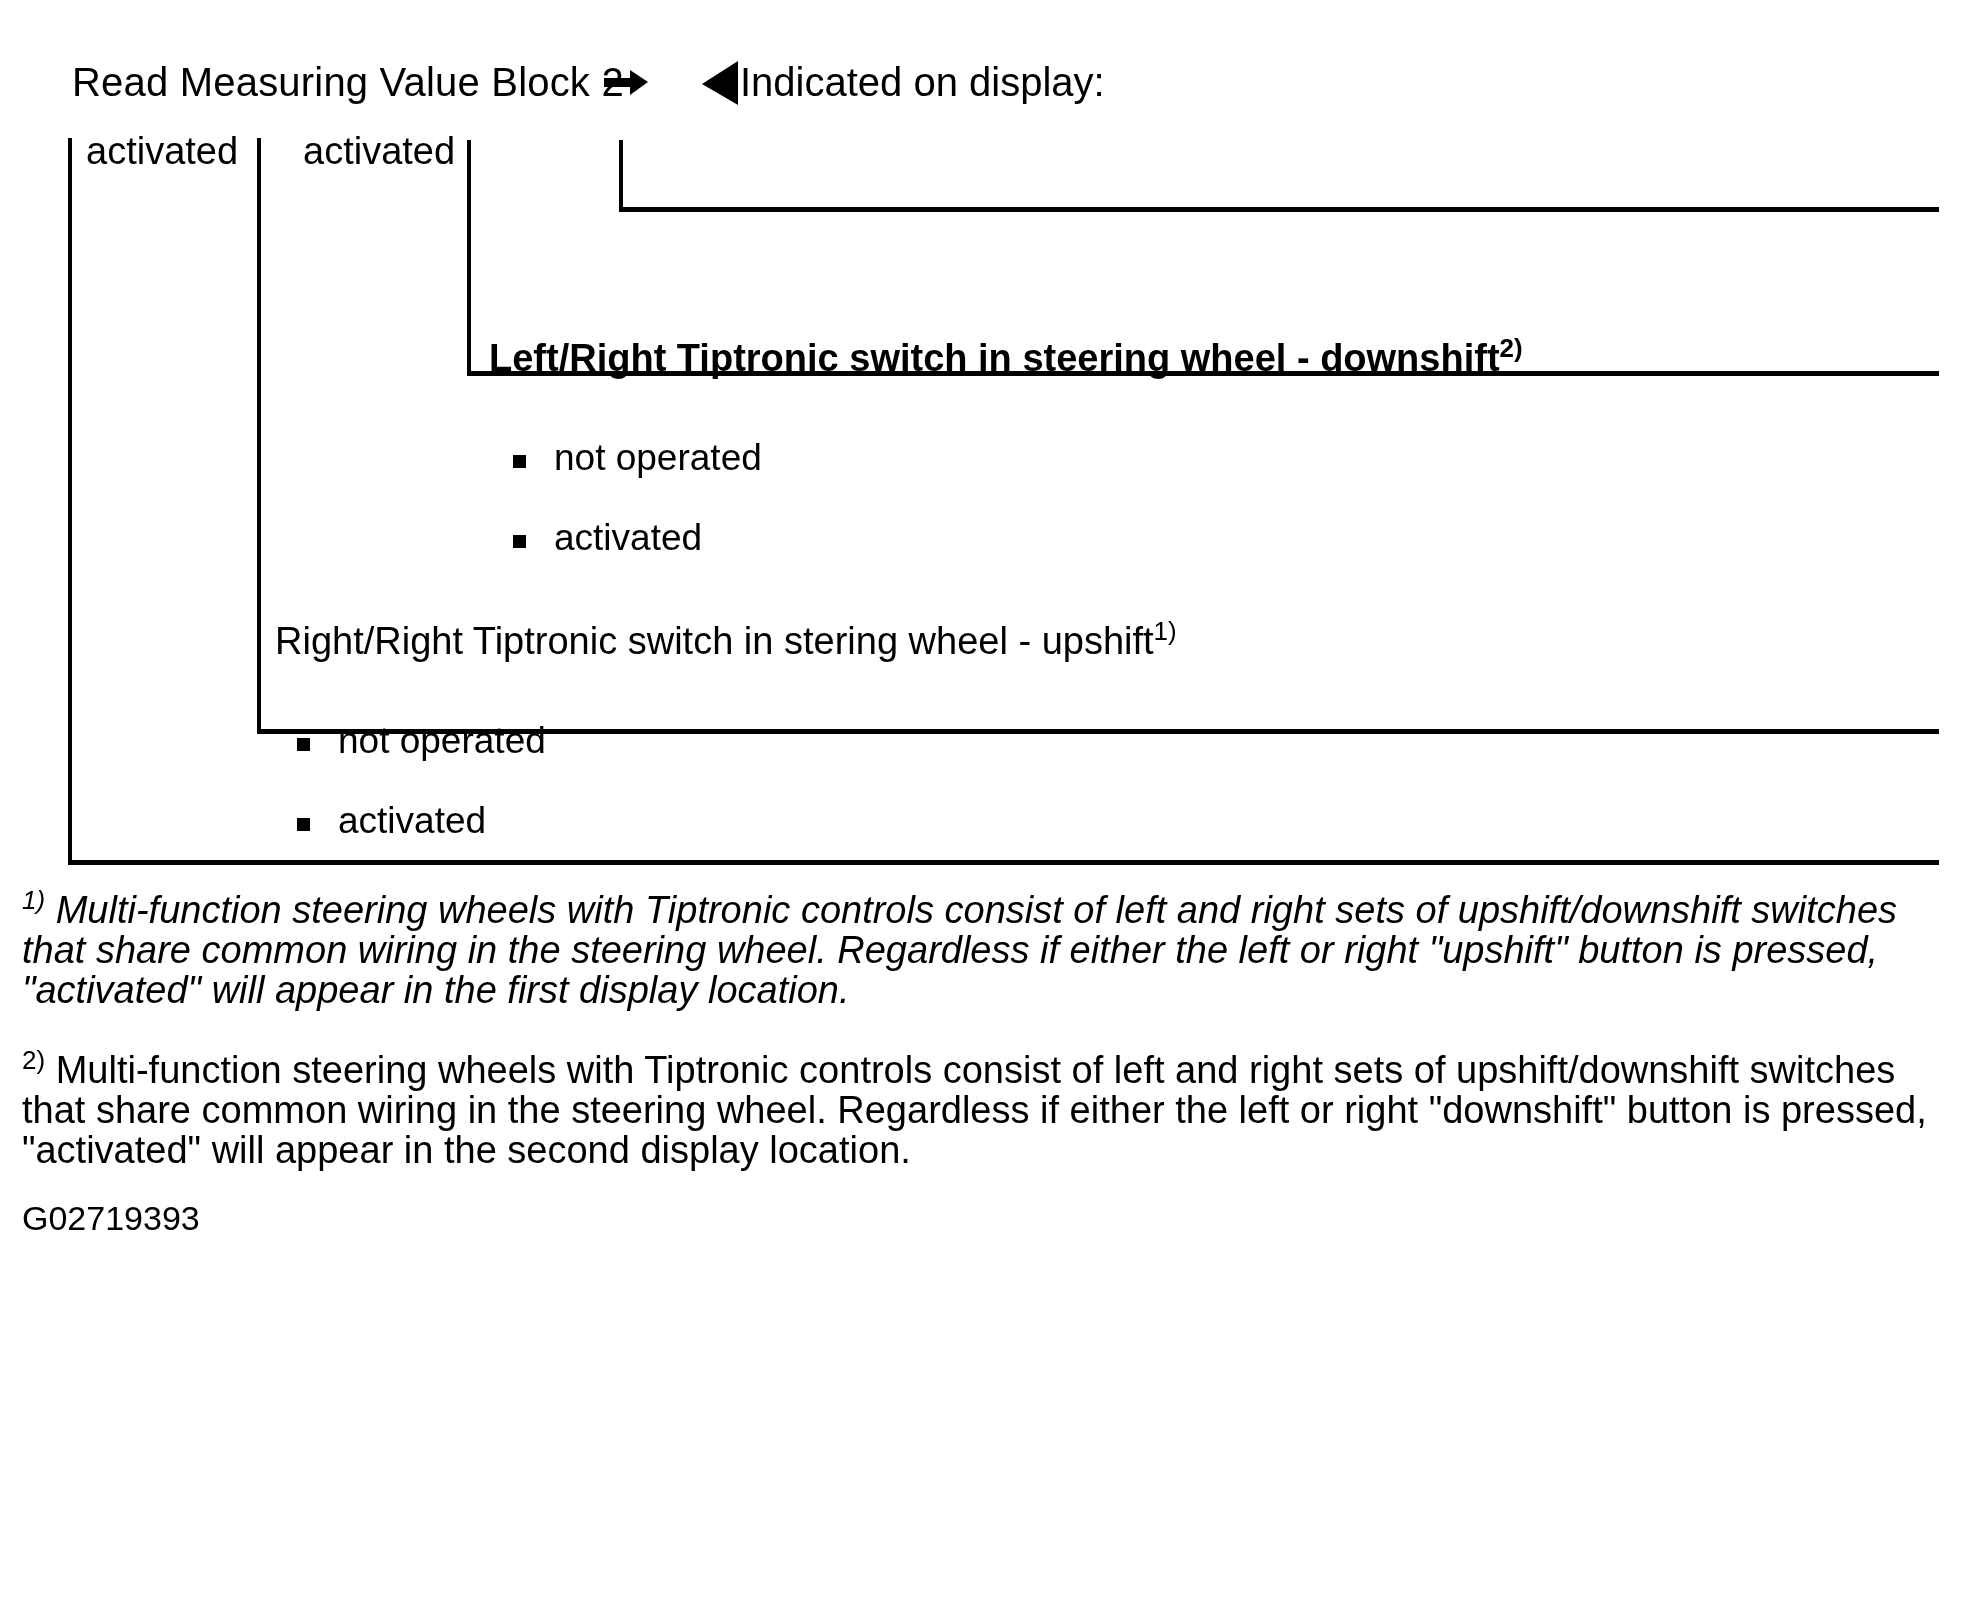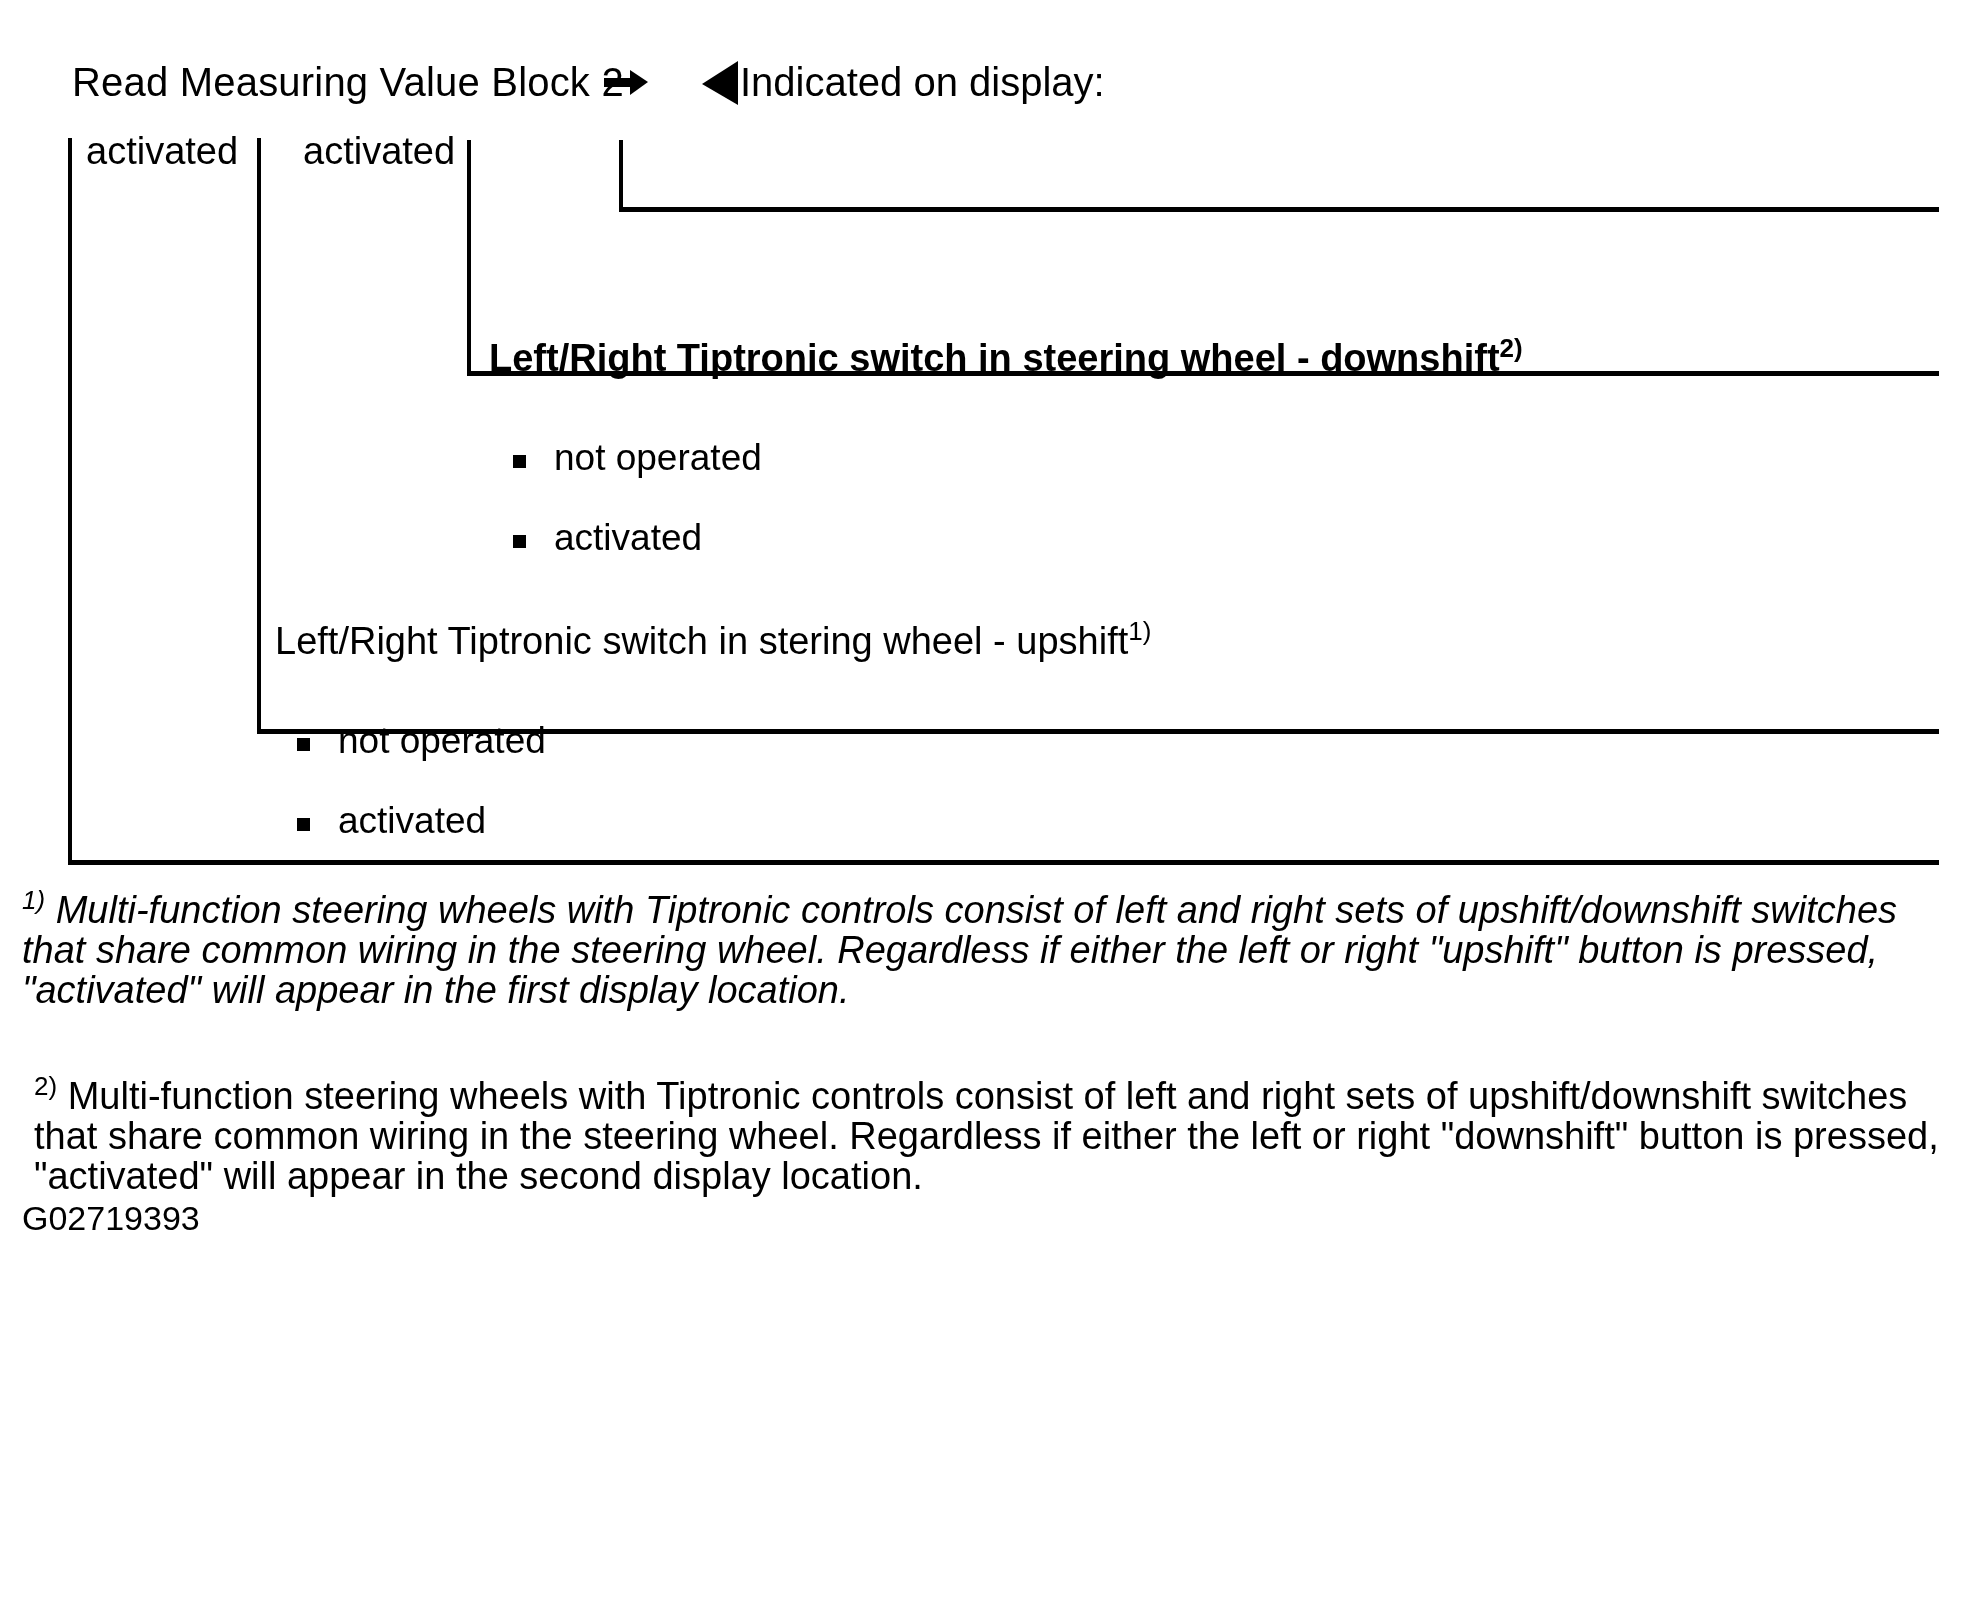--- a/index.html
+++ b/index.html
@@ -120,21 +120,21 @@
 
   
   .footnote {
     position: absolute;
     left: 22px;
     width: 1935px;
     font-size: 38px;
     line-height: 40px;
   }
   #footnote-1 { top: 890px; font-style: italic; }
-  #footnote-2 { top: 1076px; margin-left: 12px; }
+  #footnote-2 { top: 1050px; }
   .fn-marker {
     font-size: 26px;
     vertical-align: super;
     line-height: 0;
   }
   .fn-text { }
 
   #doc-id {
     left: 22px;
     top: 1199px;
@@ -181,21 +181,21 @@
 <div class="bullet-row" id="bullet-down-0">
   <span class="bullet-dot"></span>
   <span>not operated</span>
 </div>
 <div class="bullet-row" id="bullet-down-1">
   <span class="bullet-dot"></span>
   <span>activated</span>
 </div>
 
 <div class="abs section-heading" id="heading-upshift">
-  <span>Left/Right Tiptronic switch in stering wheel - upshift</span><span class="sup">1)</span>
+  <span>Right/Right Tiptronic switch in stering wheel - upshift</span><span class="sup">1)</span>
 </div>
 
 <div class="bullet-row" id="bullet-up-0">
   <span class="bullet-dot"></span>
   <span>not operated</span>
 </div>
 <div class="bullet-row" id="bullet-up-1">
   <span class="bullet-dot"></span>
   <span>activated</span>
 </div>

